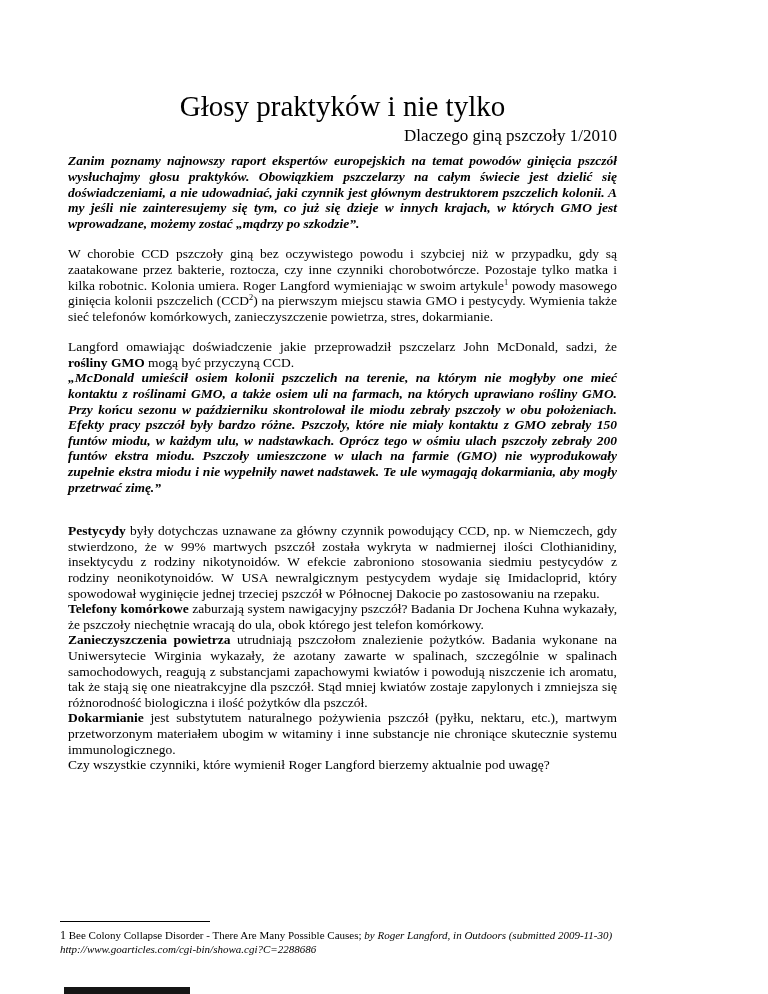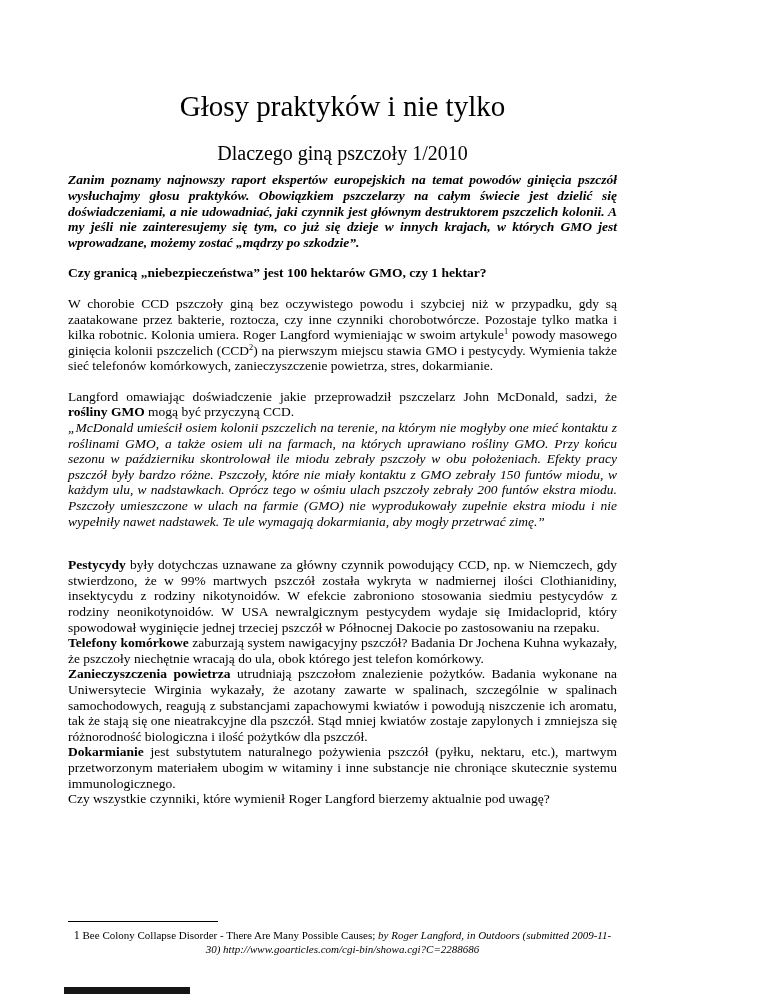--- a/index.html
+++ b/index.html
@@ -14,50 +14,49 @@
     box-sizing: border-box;
   }
   .title {
     font-size: 29px;
     font-weight: 400;
     text-align: center;
     margin: 0;
     line-height: 1.15;
   }
   .subtitle {
-    font-size: 20px;
-    text-align: center;
-    margin-top: 19px;
+    font-size: 17px;
+    text-align: right;
+    margin-top: 3px;
   }
   .bodytext { font-size: 13.5px; line-height: 15.6px; }
   .intro {
     margin-top: 7px;
     font-weight: bold;
     font-style: italic;
     text-align: justify;
   }
   .heading {
     margin-top: 15px;
     font-weight: bold;
   }
   .par {
     margin-top: 15px;
     text-align: justify;
   }
-  .quote { font-weight: normal; font-style: italic; }
+  .quote { font-weight: bold; font-style: italic; }
   b.lead { font-weight: bold; }
   .factors { margin-top: 28px; }
   .factor { text-align: justify; }
   sup { font-size: 0.62em; vertical-align: super; line-height: 0; }
   .footer-area {
     position: absolute;
-    left: 68px;
+    left: 60px;
     right: 68px;
     bottom: 38px;
-    text-align: center;
   }
   .footnote-sep {
     width: 150px;
     border-top: 1px solid #000;
     margin-bottom: 7px;
   }
   .footnotes { font-size: 11px; line-height: 13.5px; }
   .footnote-num { font-size: 12px; }
   .bottom-bar {
     position: absolute;
@@ -71,21 +70,20 @@
 </head>
 <body>
 
 <div class="page">
 
   <h1 class="title">Głosy praktyków i nie tylko</h1>
   <div class="subtitle">Dlaczego giną pszczoły 1/2010</div>
 
   <p class="intro bodytext">Zanim poznamy najnowszy raport ekspertów europejskich na temat powodów ginięcia pszczół wysłuchajmy głosu praktyków. Obowiązkiem pszczelarzy na całym świecie jest  dzielić się doświadczeniami, a nie udowadniać, jaki czynnik jest głównym destruktorem pszczelich kolonii. A my jeśli nie zainteresujemy się tym, co już się dzieje w innych krajach, w których GMO jest wprowadzane, możemy zostać „mądrzy po szkodzie”.</p>
 
-  <p class="heading bodytext">Czy granicą „niebezpieczeństwa” jest 100 hektarów GMO, czy 1 hektar?</p>
 
   <p class="par bodytext"><span>W chorobie CCD pszczoły giną bez oczywistego powodu i szybciej niż w przypadku, gdy są zaatakowane przez bakterie, roztocza, czy inne czynniki chorobotwórcze. Pozostaje tylko matka i kilka robotnic. Kolonia umiera. Roger Langford wymieniając w swoim artykule</span><sup>1</sup><span> powody masowego ginięcia kolonii pszczelich (CCD</span><sup>2</sup><span>) na pierwszym miejscu stawia GMO i pestycydy. Wymienia także sieć telefonów komórkowych, zanieczyszczenie powietrza, stres, dokarmianie.</span></p>
 
   <p class="par bodytext"><span>Langford omawiając doświadczenie jakie przeprowadził pszczelarz John McDonald, sadzi, że </span><b>rośliny GMO</b><span> mogą być przyczyną CCD.</span><br><span class="quote">„McDonald umieścił osiem kolonii pszczelich na terenie, na którym nie mogłyby one mieć kontaktu z roślinami GMO, a także osiem uli na farmach, na których uprawiano rośliny GMO. Przy końcu sezonu w październiku skontrolował ile miodu zebrały pszczoły w obu położeniach. Efekty pracy pszczół były bardzo różne. Pszczoły, które nie miały kontaktu z GMO zebrały 150 funtów miodu, w każdym ulu, w nadstawkach. Oprócz tego w ośmiu ulach pszczoły zebrały 200 funtów ekstra miodu. Pszczoły umieszczone w ulach na farmie (GMO) nie wyprodukowały zupełnie ekstra miodu i nie wypełniły nawet nadstawek. Te ule wymagają dokarmiania, aby mogły przetrwać zimę.”</span></p>
 
   <div class="factors bodytext">
     <div class="factor"><b class="lead">Pestycydy</b><span> były dotychczas uznawane za główny czynnik powodujący CCD, np. w Niemczech, gdy stwierdzono, że w 99% martwych pszczół została wykryta w nadmiernej ilości Clothianidiny, insektycydu z rodziny nikotynoidów. W efekcie zabroniono stosowania siedmiu pestycydów z rodziny neonikotynoidów. W USA newralgicznym pestycydem wydaje się Imidacloprid, który spowodował wyginięcie jednej trzeciej pszczół w Północnej Dakocie po zastosowaniu na rzepaku.</span></div>
     <div class="factor"><b class="lead">Telefony komórkowe</b><span> zaburzają system nawigacyjny pszczół? Badania Dr Jochena Kuhna wykazały, że pszczoły niechętnie wracają do ula, obok którego jest telefon komórkowy.</span></div>
     <div class="factor"><b class="lead">Zanieczyszczenia powietrza</b><span> utrudniają pszczołom znalezienie pożytków. Badania wykonane na Uniwersytecie Wirginia wykazały, że azotany zawarte w spalinach, szczególnie w spalinach samochodowych, reagują z substancjami zapachowymi kwiatów i powodują niszczenie ich aromatu, tak że stają się one nieatrakcyjne dla pszczół. Stąd mniej kwiatów zostaje zapylonych i zmniejsza się różnorodność biologiczna i ilość pożytków dla pszczół.</span></div>
     <div class="factor"><b class="lead">Dokarmianie</b><span> jest substytutem naturalnego pożywienia pszczół (pyłku, nektaru, etc.), martwym przetworzonym materiałem ubogim w witaminy i inne substancje nie chroniące skutecznie systemu immunologicznego.</span></div>

